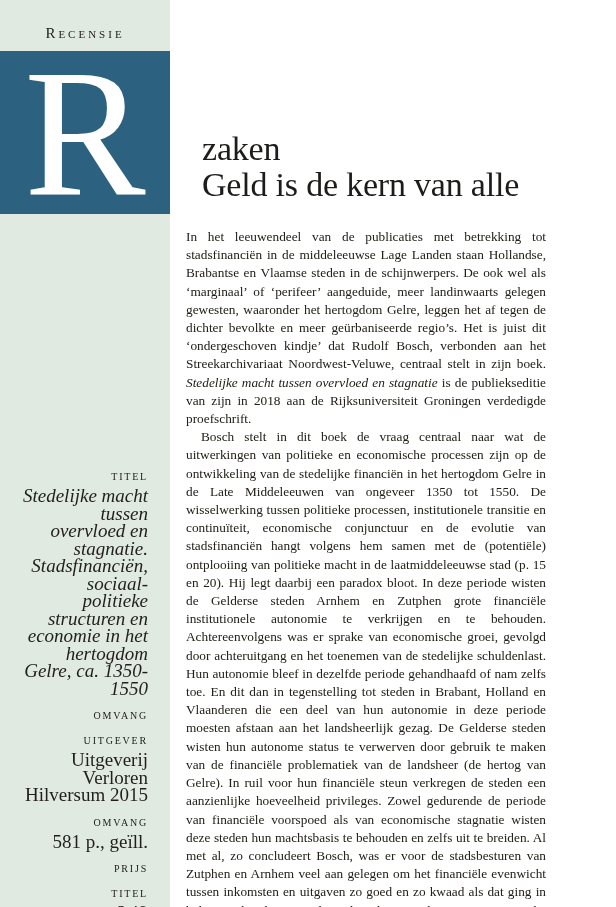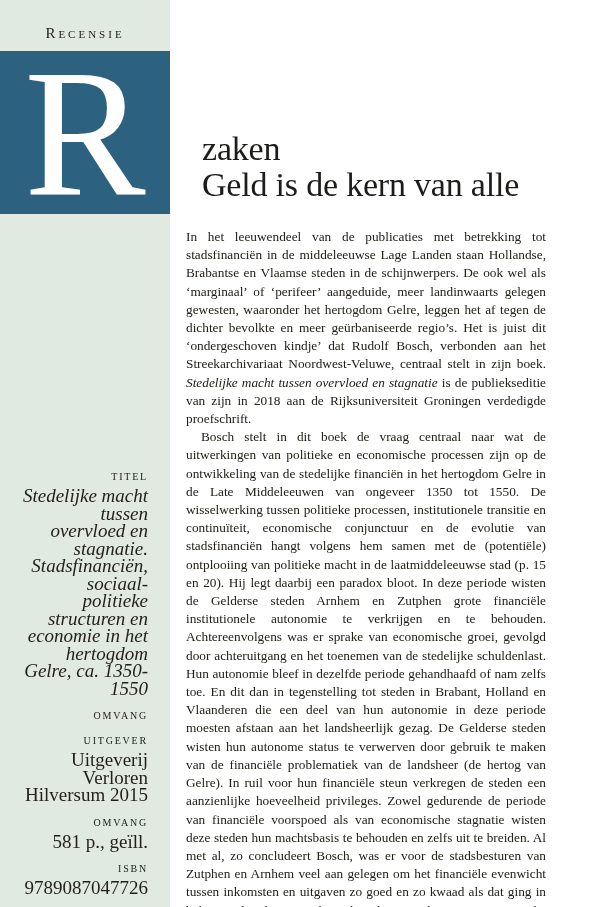--- a/index.html
+++ b/index.html
@@ -123,22 +123,21 @@
       <div class="meta-block">
         <div class="meta-label">UITGEVER</div>
         <div class="meta-value">Uitgeverij Verloren
 Hilversum 2015</div>
       </div>
       <div class="meta-block">
         <div class="meta-label">OMVANG</div>
         <div class="meta-value">581 p., geïll.</div>
       </div>
       <div class="meta-block">
-        <div class="meta-label">ISBN</div>
-        <div class="meta-value">9789087047726</div>
+        <div class="meta-label">PRIJS</div>
       </div>
       <div class="meta-block">
         <div class="meta-label">TITEL</div>
         <div class="meta-value">€ 49</div>
       </div>
     </div>
   </aside>
 
   <h1 class="article-title">
     <span class="line">zaken</span>

